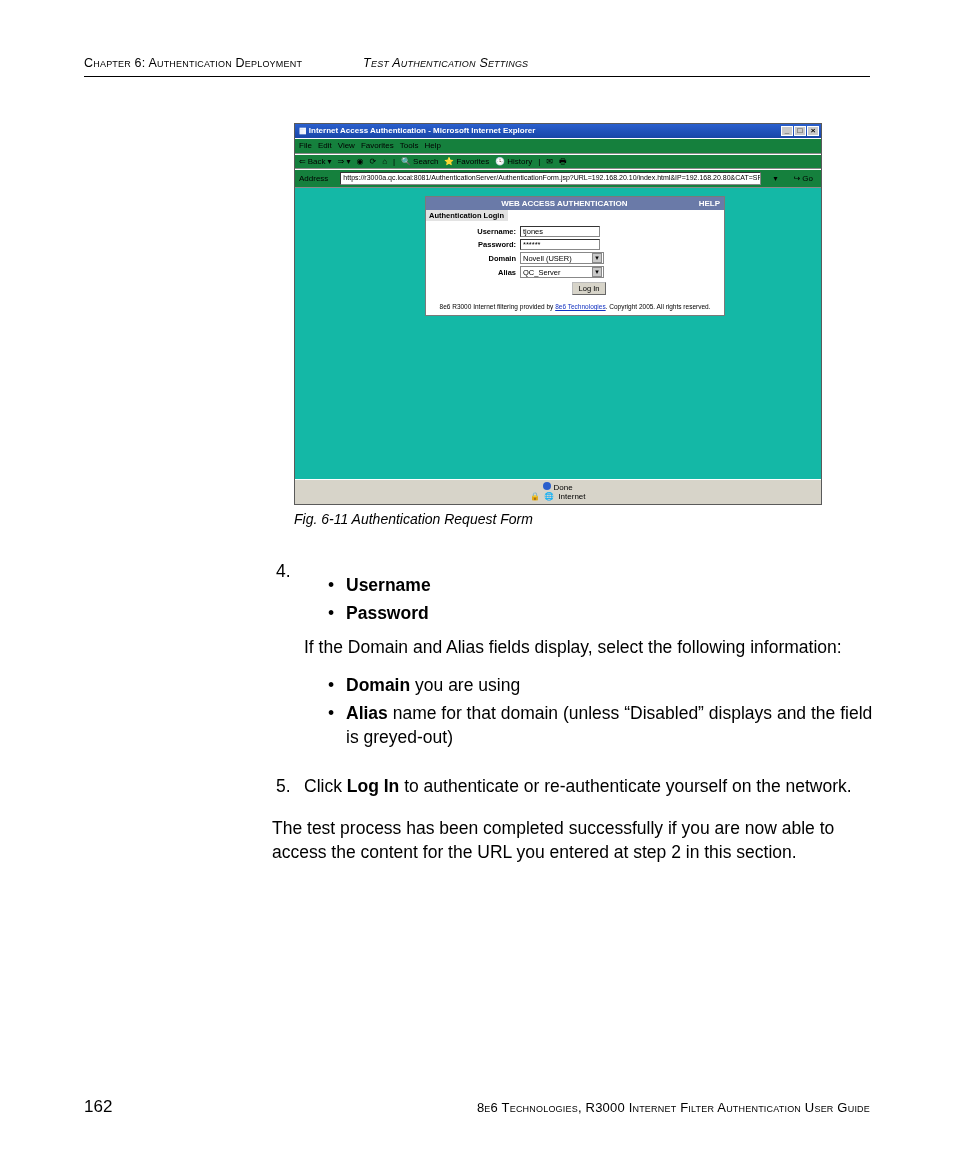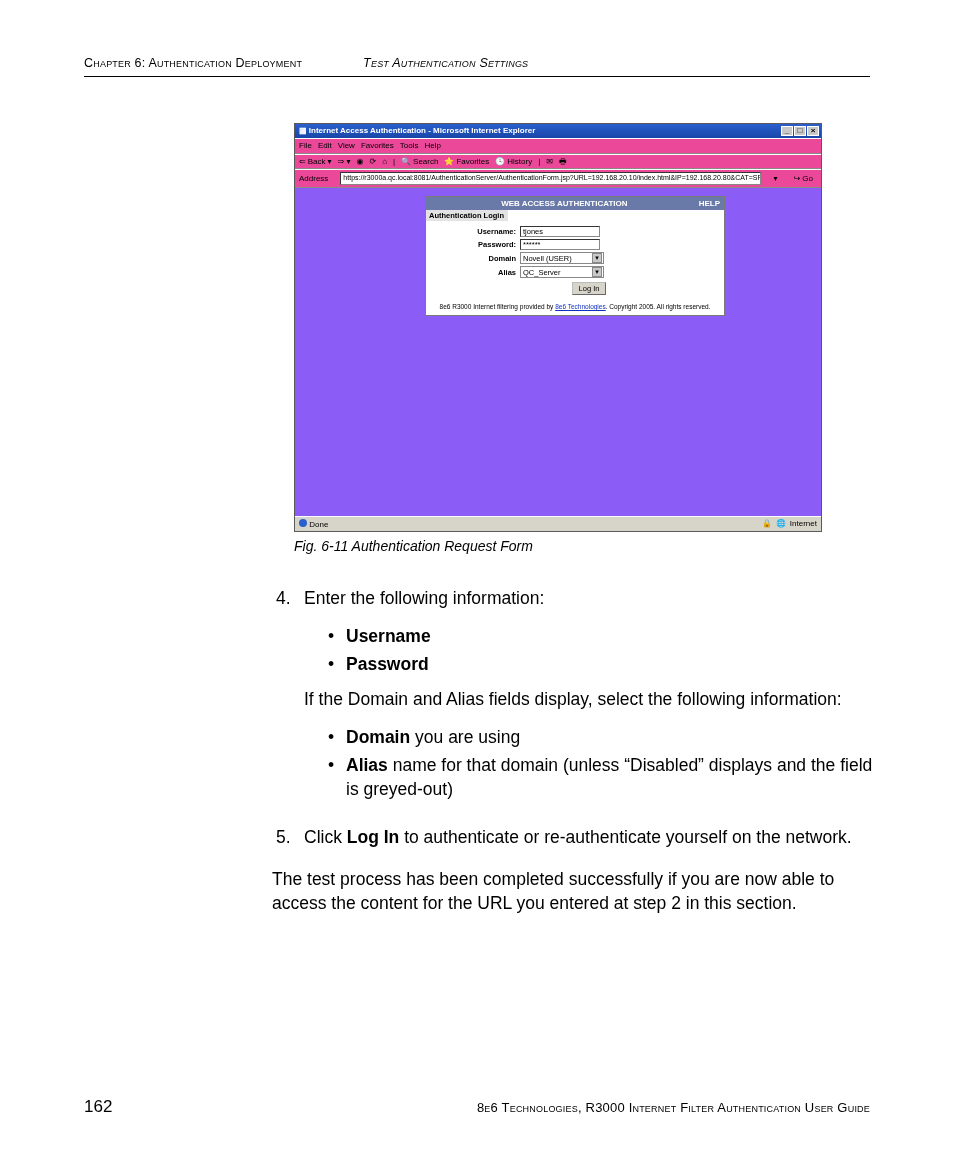--- a/index.html
+++ b/index.html
@@ -54,21 +54,21 @@
   .ie-title .spacer { flex: 1; }
   .ie-title .ctl {
     width: 12px; height: 10px;
     background: #c9c9c9;
     border: 1px solid #fff;
     margin-left: 1px;
     display: flex; align-items: center; justify-content: center;
     color: #000; font-size: 8px;
   }
   .ie-menubar, .ie-toolbar, .ie-addr {
-    background: #ec4899;
+    background: #15803d;
     border-top: 1px solid #fff;
     border-bottom: 1px solid #8a8a8a;
     padding: 2px 4px;
     font-size: 8px;
     display: flex;
     align-items: center;
     gap: 6px;
   }
   .ie-toolbar .tbtn { display: inline-flex; align-items: center; gap: 2px; }
   .ie-addr { gap: 12px; }
@@ -76,22 +76,22 @@
     flex: 1;
     background: #fff;
     border: 1px inset #888;
     padding: 1px 2px;
     font-size: 7px;
     white-space: nowrap; overflow: hidden;
   }
   .ie-addr .go { padding: 0 4px; }
 
   .ie-content {
-    background: #8b5cf6;
-    height: 328px;
+    background: #14b8a6;
+    height: 291px;
     padding: 8px 10px 0 130px;
     position: relative;
   }
   .auth-panel {
     width: 300px;
     background: #fff;
     border: 1px solid #7a7a7a;
     font-size: 8px;
   }
   .auth-head {
@@ -138,20 +138,21 @@
     text-align: center; font-size: 6.5px; padding: 2px 0 4px;
   }
   .auth-foot a { color: #1030c0; text-decoration: underline; }
 
   .ie-status {
     background: #d7d4c9;
     border-top: 1px solid #fff;
     display: flex; align-items: center;
     font-size: 8px; padding: 2px 4px;
     justify-content: space-between;
+    flex-direction: column;
   }
   .ie-status .zone { display:flex; align-items:center; gap:4px; }
   .dot { width:8px; height:8px; border-radius:50%; background:#2a5fcd; display:inline-block; }
 
   
   .body-block { margin: 32px 0 0 192px; width: 600px; font-size: 17.5px; line-height: 1.38; }
   .ol-item { display: flex; margin: 0 0 14px 0; }
   .ol-num  { width: 28px; flex: none; }
   .ul { margin: 14px 0 10px 24px; }
   .ul .li { display: flex; margin: 4px 0; }
@@ -267,21 +268,20 @@
     </div>
   </div>
 </div>
 <div class="figure-caption">Fig. 6-11  Authentication Request Form</div>
 
 <div class="body-block">
 
   <div class="ol-item">
     <div class="ol-num">4.</div>
     <div style="flex:1">
-      <div>Enter the following information:</div>
       <div class="ul">
         <div class="li">
           <span class="bullet">•</span>
             <b>Username</b>
         </div>
         <div class="li">
           <span class="bullet">•</span>
             <b>Password</b>
         </div>
       </div>

